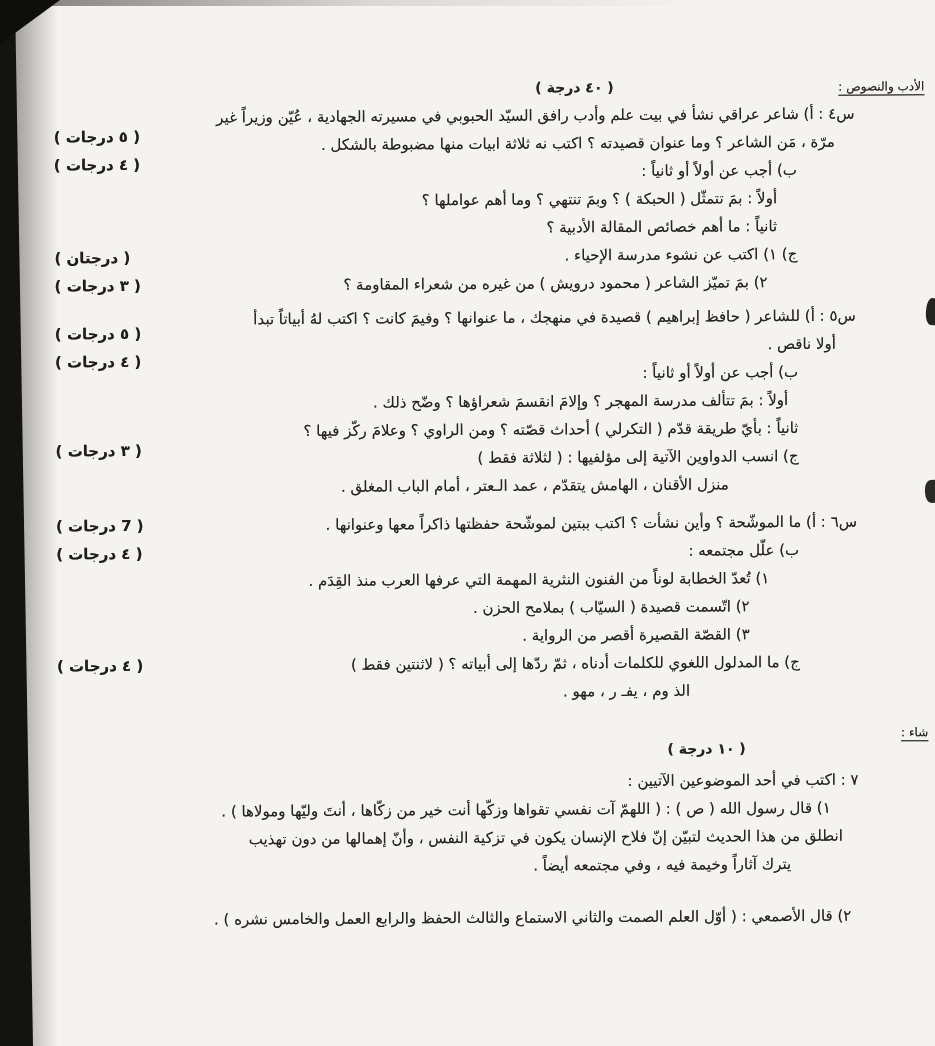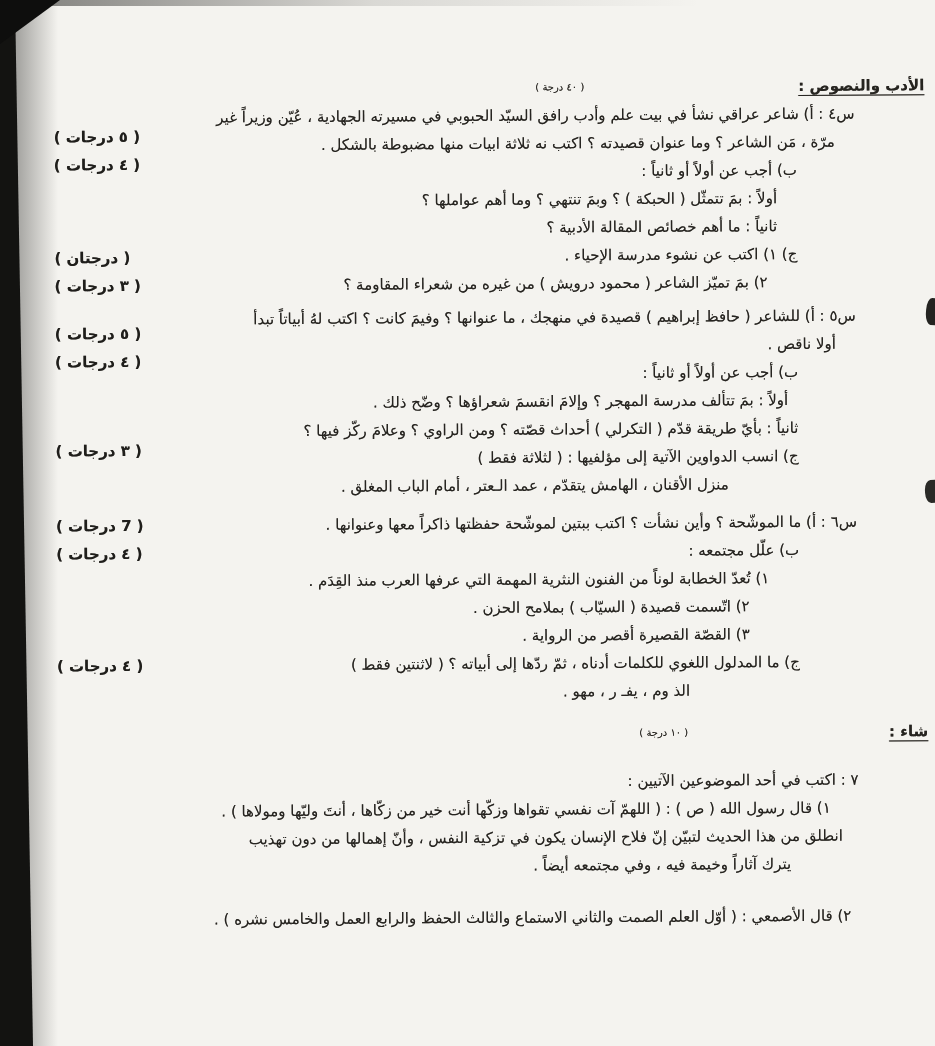--- a/index.html
+++ b/index.html
@@ -56,30 +56,30 @@
     text-shadow:0 0 .4px rgba(45,42,36,.55);
   }
   .row {
     position:relative;
     height:28px; line-height:28px;
     font-size:15px;
     white-space:nowrap;
   }
   .hdr { height:28px; }
   .sec-title {
-    font-weight:bold; font-size:15px;
+    font-weight:normal; font-size:12px;
     text-decoration:underline; text-underline-offset:4px;
     padding-right:2px;
   }
   .total-marks {
     position:absolute; left:0; top:0;
-    font-weight:normal; font-size:10px;
+    font-weight:bold; font-size:14px;
   }   
   .hdr1 .total-marks { left:538px; right:auto; }
-  .hdr2 .total-marks { left:638px; right:auto; }
+  .hdr2 .total-marks { left:666px; right:auto;margin-top:16px; }
   .mark {
     position:absolute; left:56px; top:0;
     font-weight:bold; font-size:15px; color:#1f1e1b;
     direction:rtl;
   }
   .mark.up { top:-14px; }
   .mark.up2 { top:-9px; }
   
   .p72  { padding-right:72px; }
   .p80  { padding-right:80px; }

